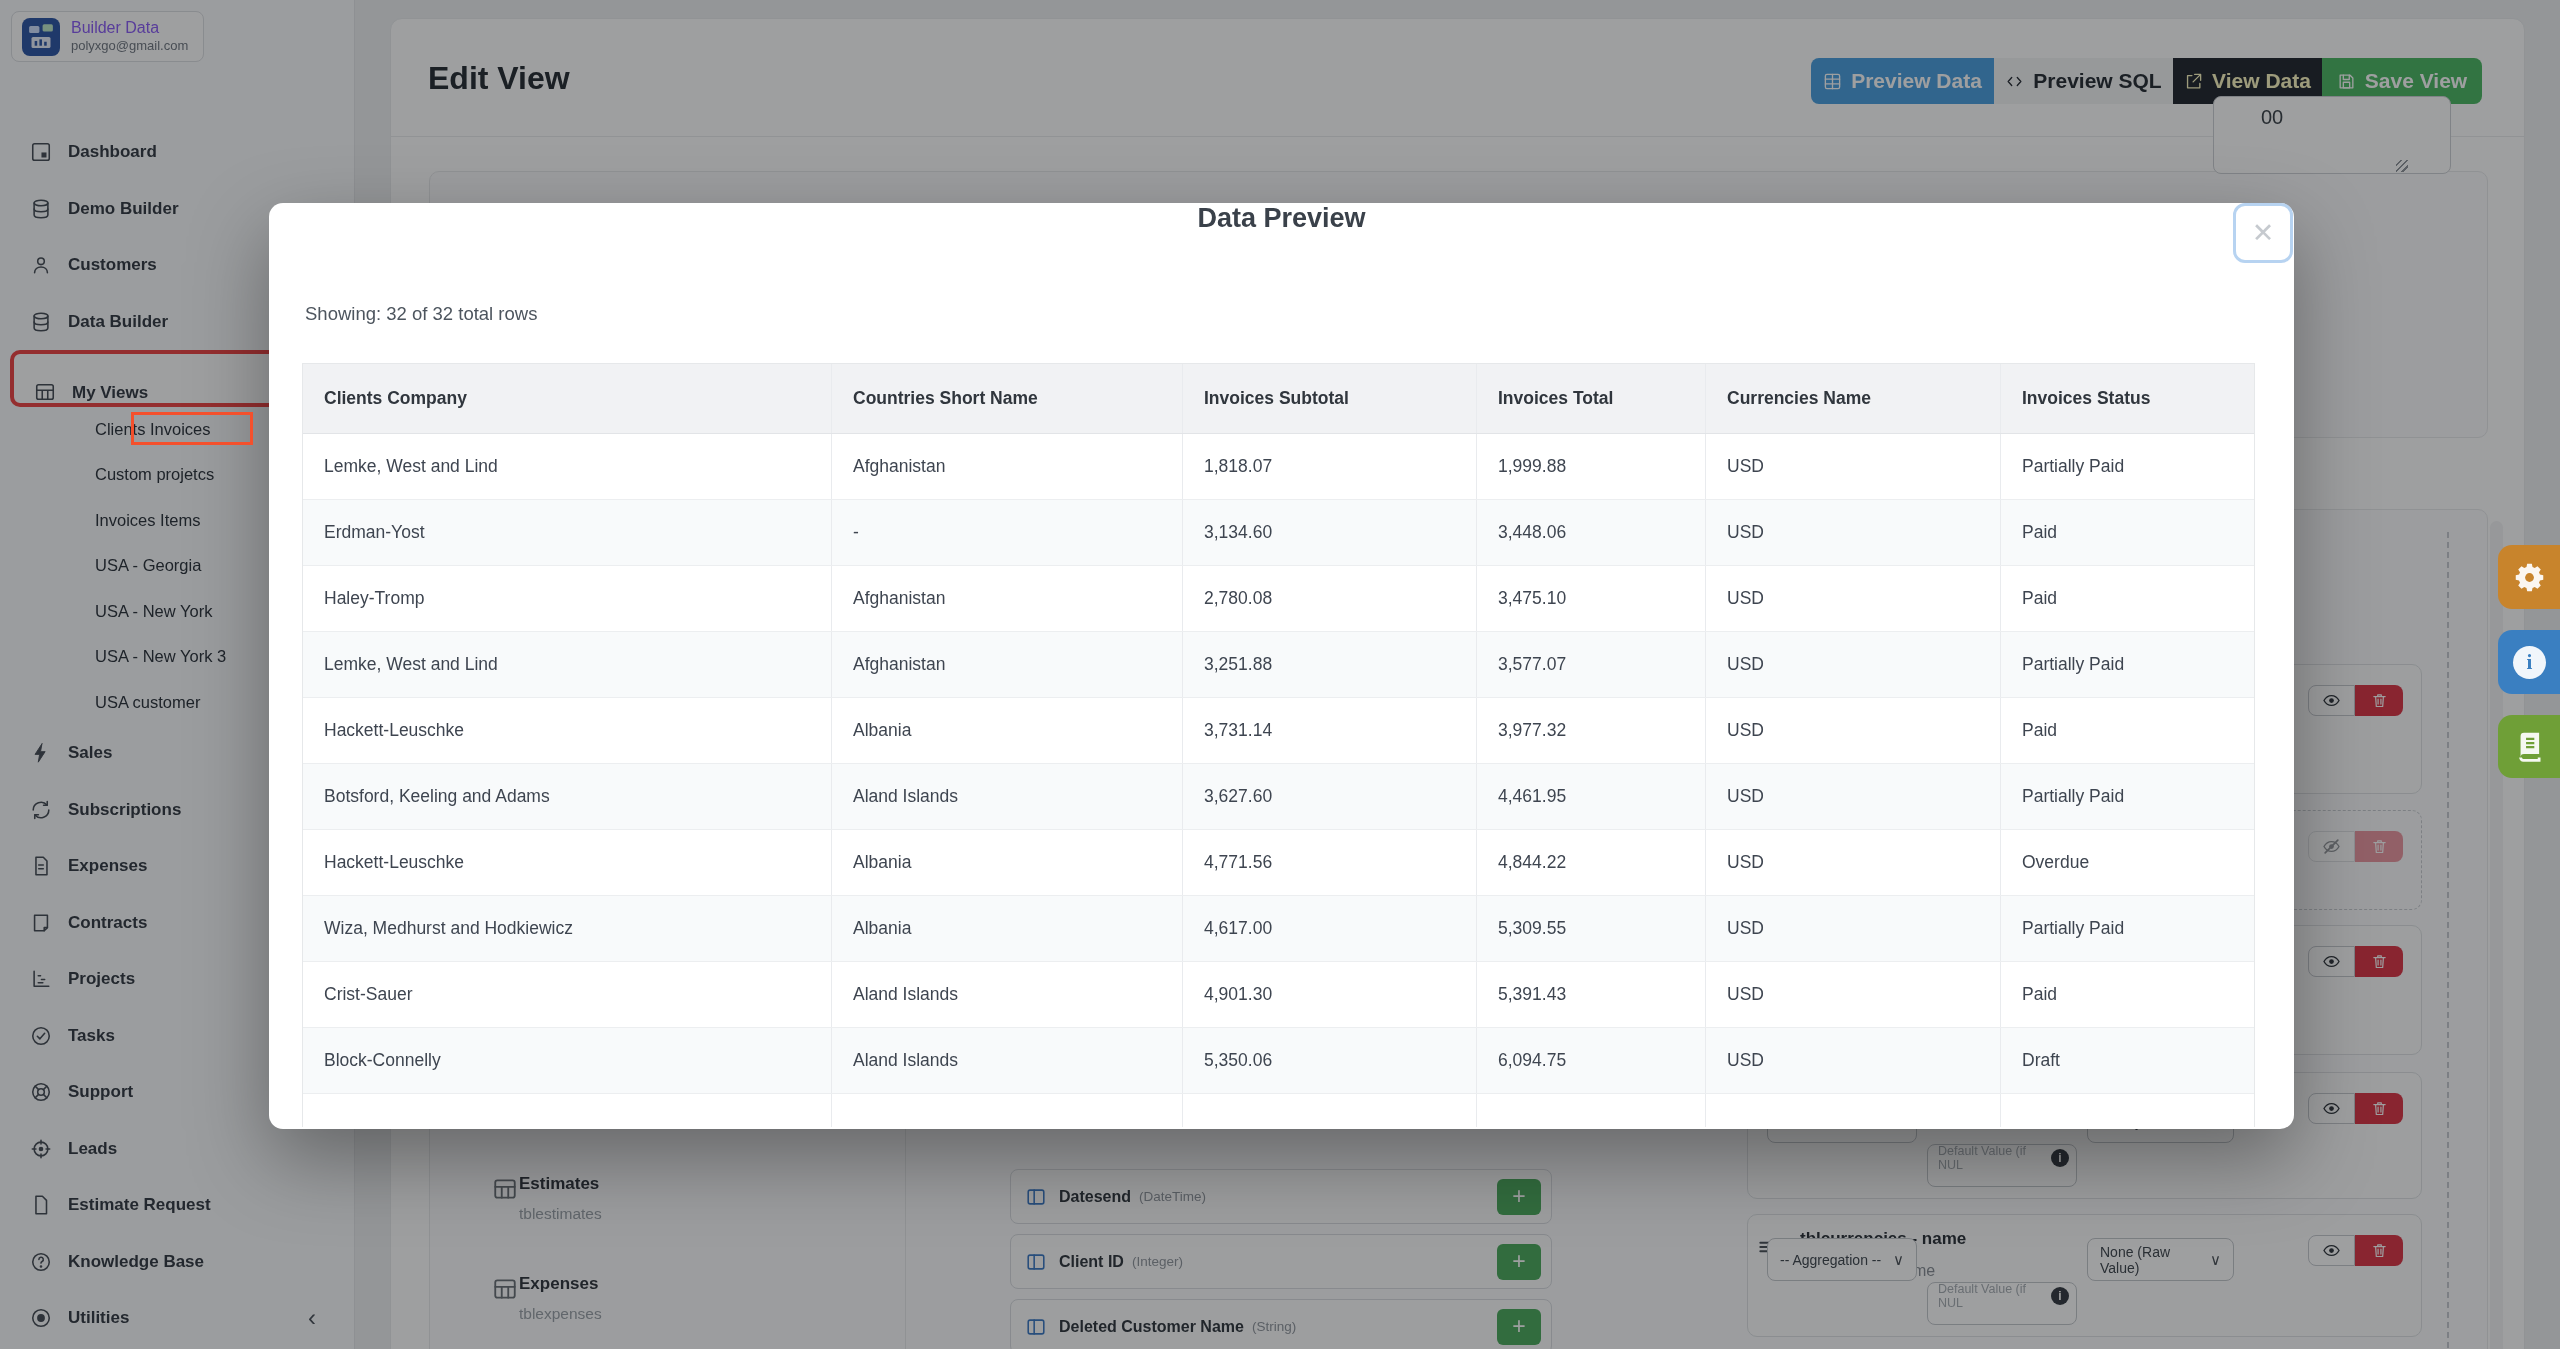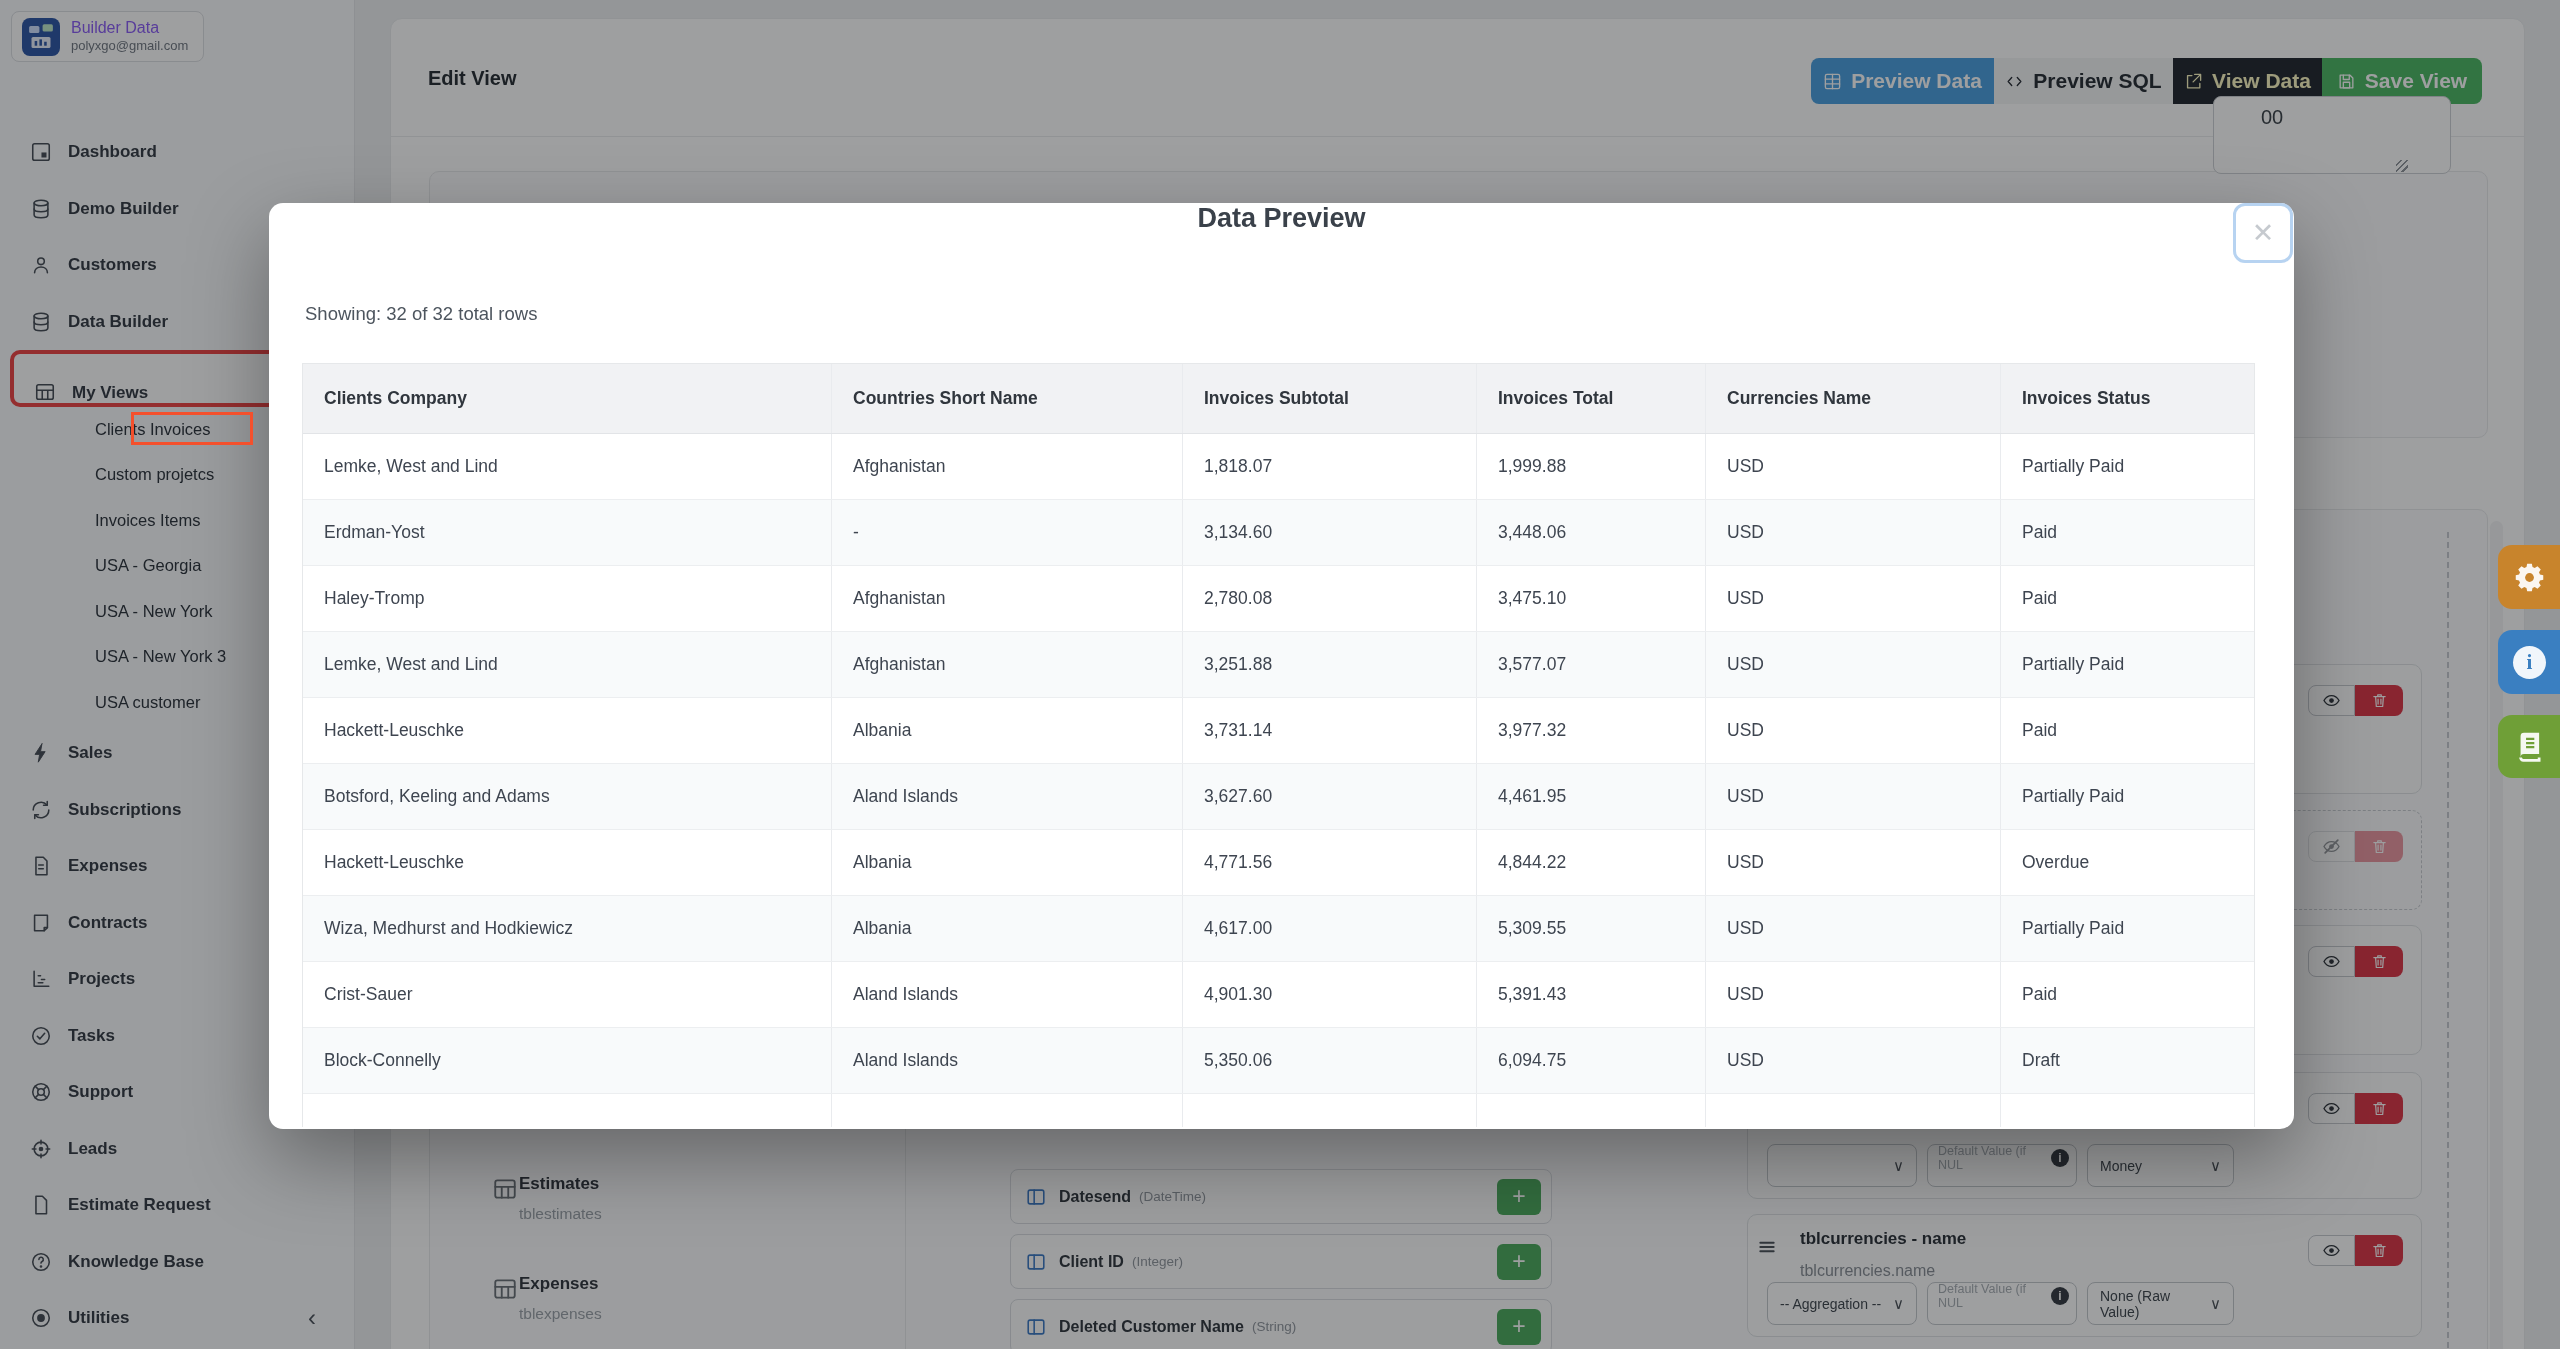--- a/index.html
+++ b/index.html
@@ -21,21 +21,21 @@
   .nav-ic{width:22px;height:22px;margin-right:16px;color:#454c55;}
   .nav-ic svg{width:22px;height:22px;}
   .nav-lb{font-size:17px;font-weight:600;color:#333a43;}
   .sub .nav-lb{font-size:16.5px;font-weight:400;color:#2b323b;}
   .nav-item.active{background:#fff;border:4px solid #ef4444;border-radius:10px;margin:0 10px;padding-left:20px;align-items:flex-end;}
   .nav-ch{margin-left:auto;margin-right:38px;font-size:24px;color:#4a515a;line-height:1;}
 
   
   .main-card{position:absolute;left:390px;top:18px;width:2135px;height:1480px;background:#fff;border:1px solid #e9ebed;border-radius:12px;}
   .main-header{position:relative;height:118px;border-bottom:1px solid #e9ebed;}
-  .page-title{position:absolute;left:37px;top:50%;transform:translateY(-50%);font-size:20px;font-weight:600;color:#262c33;}
+  .page-title{position:absolute;left:37px;top:50%;transform:translateY(-50%);font-size:32px;font-weight:600;color:#262c33;}
   .btn-group{position:absolute;left:1420px;top:39px;height:46px;display:flex;border-radius:8px;overflow:hidden;font-size:21px;font-weight:700;}
   .hbtn{display:flex;align-items:center;justify-content:center;gap:9px;height:46px;cursor:pointer;}
   .hbtn svg{width:19px;height:19px;}
   .card-a,.card-b{position:absolute;left:38px;background:#fcfcfd;border:1px solid #e8eaec;border-radius:10px;}
   .card-a{top:152px;width:2059px;height:267px;}
   .card-b{top:490px;width:2059px;height:970px;}
   .limit-box{position:absolute;left:1822px;top:77px;width:238px;height:78px;background:#fff;border:1.5px solid #ced1d5;border-radius:8px;font-size:20px;color:#3a4148;padding:9px 0 0 47px;}
   .rz{position:absolute;right:3px;bottom:3px;width:12px;height:12px;background:repeating-linear-gradient(135deg,transparent 0 3px,#8f959c 3px 4.5px);}
   .vline{position:absolute;left:475px;top:0;bottom:0;width:1px;background:#e8eaec;}
   .dashline{position:absolute;left:2017px;top:22px;bottom:10px;border-left:2px dashed #c6cad0;}
@@ -60,21 +60,21 @@
   .eyebtn svg{width:19px;height:19px;}
   .trashbtn{width:48px;height:31px;background:#dc3545;border-radius:0 8px 8px 0;display:flex;align-items:center;justify-content:center;color:#fff;cursor:pointer;}
   .trashbtn svg{width:17px;height:17px;}
   .drag{position:absolute;left:9px;top:22px;color:#4a5057;}
   .drag svg{width:20px;height:20px;}
   .sc-title{position:absolute;left:52px;top:14px;font-size:17px;font-weight:700;color:#2b3138;}
   .sc-sub{position:absolute;left:52px;top:47px;font-size:16px;color:#878d94;}
   .sc-row{position:absolute;left:19px;bottom:11px;display:flex;gap:10px;}
   .sel{height:43px;background:#fff;border:1.5px solid #c4c8cc;border-radius:8px;display:flex;align-items:center;padding:0 12px;font-size:14px;color:#3f464e;cursor:pointer;}
   .sel .cv{margin-left:auto;font-size:15px;color:#4a5057;padding-left:10px;}
-  .dinput{width:150px;height:43px;background:#fff;border:1.5px solid #c4c8cc;border-radius:8px;display:flex;align-items:center;padding:0 7px 16px 10px;font-size:12.5px;color:#a7adb3;}
+  .dinput{width:150px;height:43px;background:#fff;border:1.5px solid #c4c8cc;border-radius:8px;display:flex;align-items:center;padding:0 7px 16px 10px;font-size:12.5px;color:#a7adb3;margin-top:44px;}
   .ibadge{margin-left:auto;width:18px;height:18px;border-radius:50%;background:#343a41;color:#fff;font-size:12px;font-weight:700;display:flex;align-items:center;justify-content:center;flex:0 0 18px;}
 
   
   .fab{position:absolute;left:2498px;width:76px;border-radius:14px 0 0 14px;z-index:70;display:flex;align-items:center;padding-left:15px;cursor:pointer;}
   .fab svg,.fab .g{width:33px;height:33px;}
   .fab-gear{top:545px;height:64px;background:#c8842c;}
   .fab-info{top:630px;height:64px;background:#3a7fc1;}
   .fab-book{top:715px;height:63px;background:#6f9f37;}
   .infocirc{width:33px;height:33px;border-radius:50%;background:rgba(255,255,255,.93);color:#3a7fc1;font-weight:800;font-size:21px;display:flex;align-items:center;justify-content:center;font-family:"Liberation Serif",serif;}
 

